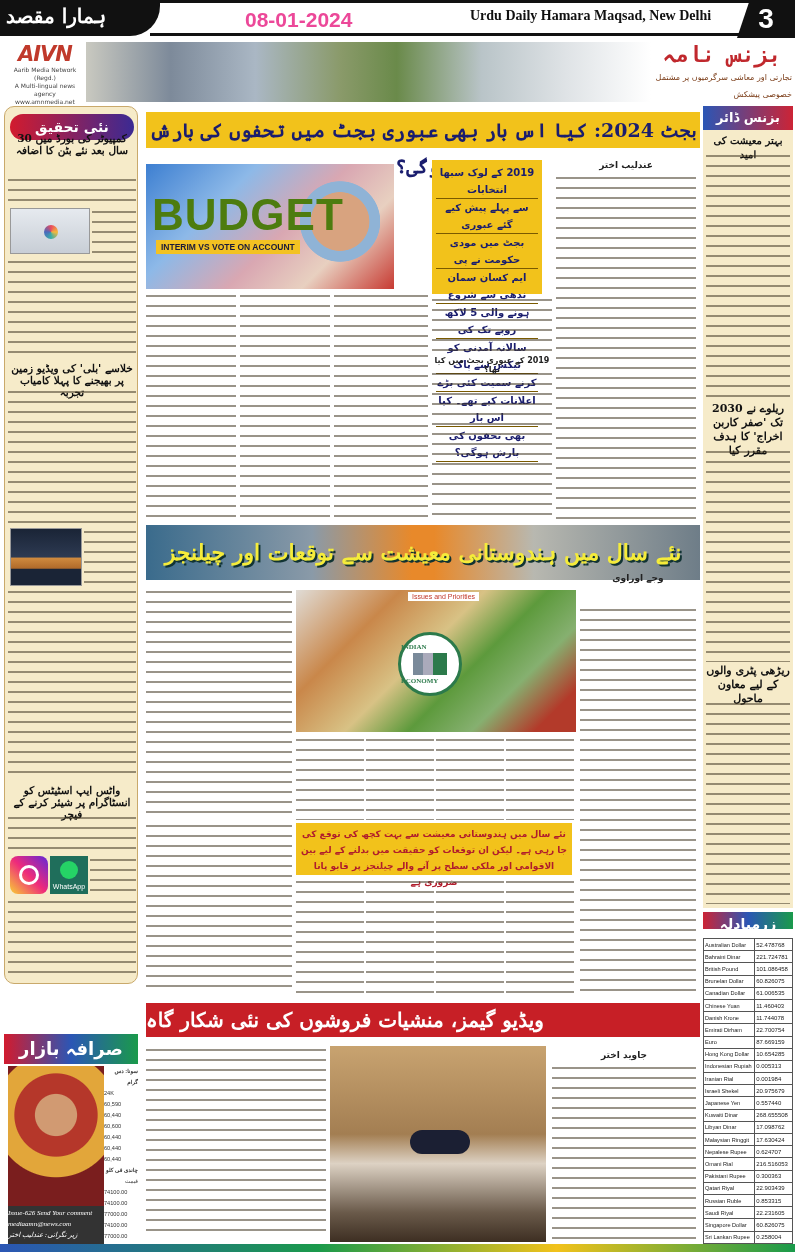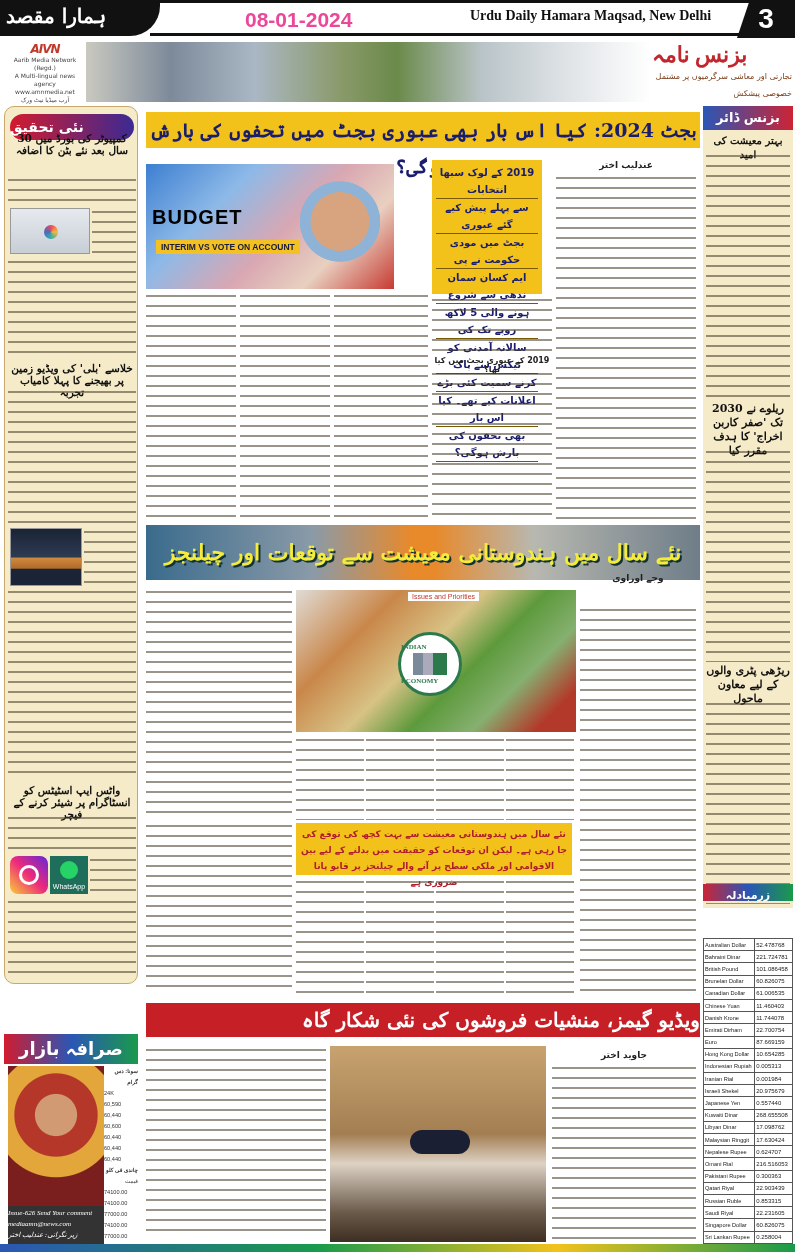--- a/index.html
+++ b/index.html
@@ -5,56 +5,56 @@
 *{box-sizing:border-box;margin:0;padding:0}
 body{width:795px;height:1252px;background:#fff;font-family:"DejaVu Sans",sans-serif;position:relative;overflow:hidden}
 .abs{position:absolute}
 .mast-left{left:0;top:0;width:160px;height:36px;background:#111;border-bottom-right-radius:30px}
 .mast-logo{left:6px;top:4px;color:#fff;font-size:20px;font-weight:bold;font-family:"DejaVu Serif",serif;direction:rtl}
 .mast-bar{left:150px;top:0;width:600px;height:36px;border-top:3px solid #111;border-bottom:3px solid #111}
 .mast-date{left:245px;top:8px;font-size:21px;font-weight:bold;font-family:"Liberation Sans",sans-serif;color:#ec4899}
 .mast-paper{left:470px;top:8px;font-size:14px;font-weight:bold;font-family:"Liberation Serif",serif;color:#111}
 .mast-page{left:737px;top:0;width:58px;height:38px;background:#111;color:#fff;font-size:28px;font-weight:bold;text-align:center;line-height:38px;font-family:"Liberation Sans",sans-serif;clip-path:polygon(22% 0,100% 0,100% 100%,0 100%)}
 .aivn{left:4px;top:42px;width:82px;height:60px;background:#fff}
-.aivn-logo{font-size:12px;color:#c0392b;font-weight:bold;font-style:italic;text-align:center;letter-spacing:-1px}
+.aivn-logo{font-size:21px;color:#c0392b;font-weight:bold;font-style:italic;text-align:center;letter-spacing:-1px}
 .aivn-small{font-size:6px;color:#444;text-align:center;line-height:8px}
 .banner-photo{left:86px;top:42px;width:565px;height:60px;background:linear-gradient(90deg,#c9c9c0 0%,#7d8a9a 15%,#aab7c4 30%,#8a9a6a 45%,#6a8a4a 55%,#b9c4c8 70%,#dfe3e6 85%,#fff 100%)}
 .bn-title{left:652px;top:42px;width:140px;height:60px}
-.bn-title .t{font-size:22px;color:#c0282d;font-weight:bold;text-align:left;font-family:Liberation Serif, serif}
+.bn-title .t{font-size:22px;color:#c0282d;font-weight:bold;text-align:center;font-family:Liberation Mono, monospace}
 .bn-title .s{font-size:8px;color:#7a3b16;text-align:right;line-height:17px}
 
 .lcol{left:4px;top:106px;width:134px;height:878px;background:#f6ebc9;border:1px solid #c9a96b;border-radius:10px}
-.lhead{left:10px;top:114px;width:124px;height:26px;border-radius:14px;background:linear-gradient(90deg,#d21b2e,#3b2a93);color:#fff;text-align:left;font-size:14px;font-weight:bold;line-height:26px;direction:rtl}
+.lhead{left:10px;top:114px;width:124px;height:26px;border-radius:14px;background:linear-gradient(90deg,#d21b2e,#3b2a93);color:#fff;text-align:center;font-size:14px;font-weight:bold;line-height:26px;direction:rtl}
 .h-urdu{font-size:10.5px;font-weight:bold;color:#111;direction:rtl;text-align:center;font-family:"DejaVu Serif",serif}
 .body-urdu{font-size:6px;line-height:10px;color:#333;direction:rtl;text-align:justify}
 .fill-lines{background:repeating-linear-gradient(180deg,transparent 0 3px,rgba(70,60,40,.55) 3px 5px,transparent 5px 10px)}
 .img-box{border:1px solid #999}
 
 .hl1{left:146px;top:112px;width:554px;height:36px;background:#f2c21b;color:#1a1d6e;font-size:19px;font-weight:bold;direction:rtl;text-align:center;line-height:36px;font-family:"DejaVu Serif",serif}
 .budget-img{left:146px;top:164px;width:248px;height:125px;background:linear-gradient(135deg,#3d7fd1 0%,#8db9e8 30%,#d9a7b2 55%,#e8d0c0 75%,#c73a32 100%)}
-.budget-txt{left:152px;top:206px;font-size:20px;font-weight:bold;color:#000000;font-family:"Liberation Sans",sans-serif;letter-spacing:1px}
+.budget-txt{left:152px;top:190px;font-size:44px;font-weight:bold;color:#4d7c0f;font-family:"Liberation Sans",sans-serif;letter-spacing:1px}
 .budget-sub{left:156px;top:240px;padding:2px 5px;background:#f3c222;color:#1a1a3a;font-size:8.5px;font-weight:bold;font-family:"Liberation Sans",sans-serif}
 .face{left:300px;top:172px;width:80px;height:110px;border-radius:40px 40px 20px 20px;background:radial-gradient(circle at 50% 45%,#d8a37f 0 40%,#8fb3d6 41% 55%,transparent 56%)}
 .pull{left:432px;top:160px;width:110px;height:134px;background:#f2c21b;color:#1a1d6e;font-size:10px;font-weight:bold;direction:rtl;text-align:center;line-height:17px;padding:4px 4px 0}
 .pull span{display:block;border-bottom:1px solid #7a5a00}
 .byline{font-size:9px;font-weight:bold;color:#222;direction:rtl;text-align:center}
 .hl2{left:146px;top:525px;width:554px;height:55px;background:linear-gradient(90deg,#3a6b8c 0%,#8a9aa8 30%,#e8892a 48%,#e8892a 52%,#b8b8b0 70%,#6e7d88 100%)}
 .hl2 .t{width:100%;text-align:center;line-height:55px;color:#f5ec3a;font-size:22px;font-weight:bold;direction:rtl;text-shadow:2px 2px 0 #133;font-family:"DejaVu Serif",serif}
 .eco-img{left:296px;top:590px;width:280px;height:142px;background:linear-gradient(135deg,#e0dcd6 0%,#c9874a 25%,#d8c285 45%,#5d9a3c 60%,#86b070 75%,#b33a2a 90%)}
 .eco-tag{left:408px;top:592px;padding:1px 4px;background:#fff;color:#c0392b;font-size:7px;font-family:"Liberation Sans",sans-serif}
 .eco-badge{left:398px;top:632px;width:64px;height:64px;border-radius:50%;background:#fff;border:3px solid #2c7a4b;text-align:left;font-size:7px;color:#2c7a4b;font-weight:bold;font-family:"Liberation Serif",serif;padding-top:8px}
 .quote{left:296px;top:823px;width:276px;height:52px;background:#f2c21b;color:#b01d2c;font-size:9px;font-weight:bold;direction:rtl;text-align:center;line-height:16px;padding-top:3px}
-.hl3{left:146px;top:1003px;width:554px;height:34px;background:#c71f26;color:#fff;font-size:20px;font-weight:bold;direction:rtl;text-align:right;line-height:34px;font-family:"DejaVu Serif",serif}
+.hl3{left:146px;top:1003px;width:554px;height:34px;background:#c71f26;color:#fff;font-size:20px;font-weight:bold;direction:rtl;text-align:left;line-height:34px;font-family:"DejaVu Serif",serif}
 .game-img{left:330px;top:1046px;width:216px;height:196px;background:linear-gradient(180deg,#c8a370 0%,#a37e52 45%,#ddd2c4 60%,#6a5a4a 85%,#3d2e22 100%)}
 .pad{left:410px;top:1130px;width:60px;height:24px;border-radius:12px;background:#1b1f33}
 
 .rhead{left:703px;top:106px;width:90px;height:24px;background:linear-gradient(90deg,#2b56b5,#cc2436);color:#fff;text-align:center;font-size:13px;font-weight:bold;line-height:24px;direction:rtl}
 .rcol{left:703px;top:130px;width:90px;height:778px;background:#f6ebc9}
 .rh{font-size:10px;font-weight:bold;color:#111;direction:rtl;text-align:center;line-height:14px;font-family:"DejaVu Serif",serif}
-.fx-head{left:703px;top:884px;width:90px;height:17px;background:linear-gradient(90deg,#cc2436,#2b56b5,#1a9a4b);color:#fff;text-align:center;font-size:11px;font-weight:bold;line-height:24px;direction:rtl}
+.fx-head{left:703px;top:912px;width:90px;height:17px;background:linear-gradient(90deg,#cc2436,#2b56b5,#1a9a4b);color:#fff;text-align:center;font-size:14px;font-weight:bold;line-height:24px;direction:rtl}
 .fx{left:703px;top:938px;width:90px;border-collapse:collapse;background:#fff}
 .fx td{border:1px solid #555;font-size:5.6px;height:12.2px;padding:0 1px;color:#222;font-family:"Liberation Sans",sans-serif;white-space:nowrap;overflow:hidden}
 .fx td.v{width:38px;font-size:6px}
 
 .sr-head{left:4px;top:1034px;width:134px;height:30px;background:linear-gradient(90deg,#d21b2e,#2b56b5,#1a9a4b);color:#fff;text-align:center;font-size:18px;font-weight:bold;line-height:30px;direction:rtl;letter-spacing:4px}
 .sr-img{left:8px;top:1066px;width:96px;height:140px;background:radial-gradient(circle at 50% 35%,#d19a72 0 20%,#b5372a 21% 40%,#e2a63a 41% 60%,#7a1e1e 61%)}
 .sr-cap{left:8px;top:1206px;width:96px;height:40px;background:#333;color:#fff;font-size:7px;text-align:left;font-style:italic;font-family:"Liberation Serif",serif;line-height:11px;padding-top:2px}
 .sr-tab{left:104px;top:1066px;width:34px}
 .sr-row{display:flex;justify-content:space-between;font-size:5.6px;line-height:11px;color:#333;font-family:"Liberation Sans",sans-serif}
 .foot{left:0;top:1244px;width:795px;height:8px;background:linear-gradient(90deg,#2b56b5,#1a9a4b 40%,#f2c21b 70%,#1a9a4b)}

